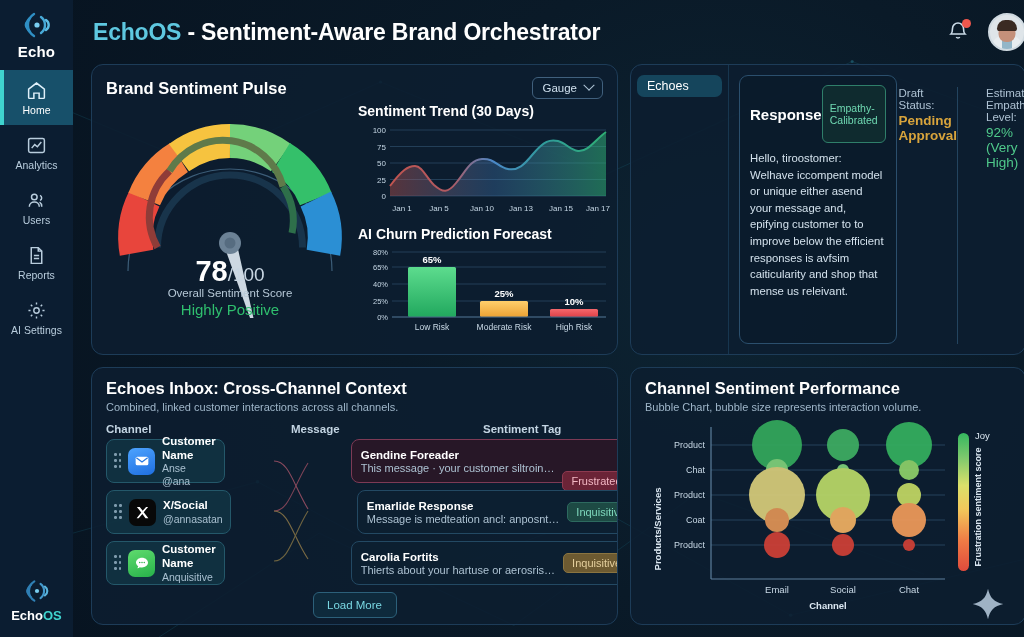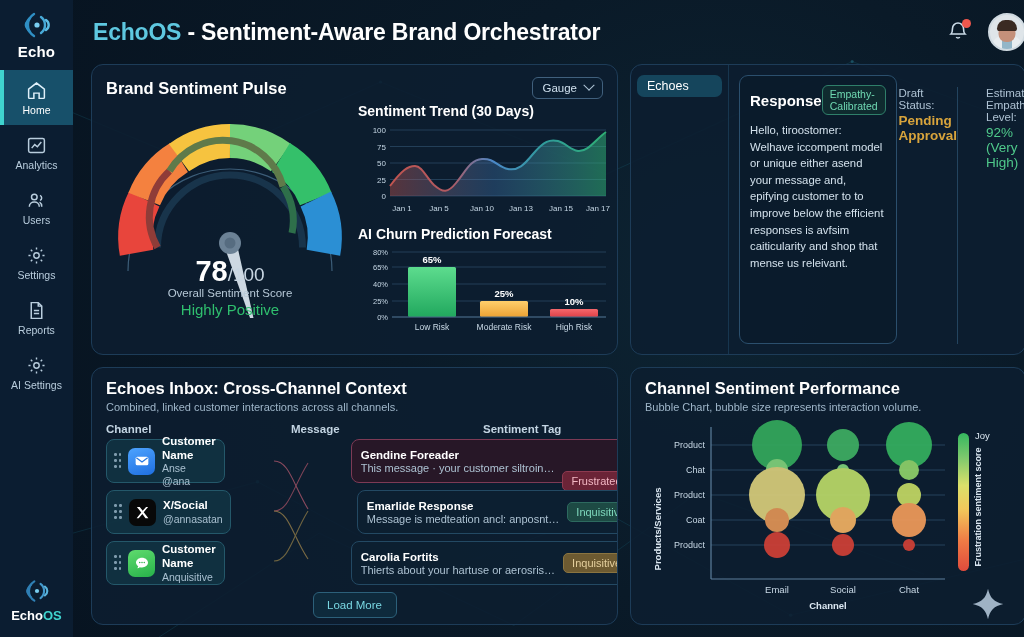--- a/index.html
+++ b/index.html
@@ -83,21 +83,21 @@
   .comp-head { padding: 11px 14px 10px; border-bottom: 1px solid #17364f; }
   .comp-body { flex: 1; display: flex; }
   .comp-tabs { width: 98px; border-right: 1px solid #17364f; padding-top: 10px; flex: none; }
   .tab { margin: 0 6px; padding: 4px 10px; border-radius: 7px; font-size: 12.5px; color: #cfe2f0; cursor: pointer; }
   .tab.active { background: #15455c; color: #ffffff; }
   .comp-main { flex: 1; padding: 10px 12px 10px 10px; display: flex; flex-direction: row; }
   .resp-box { border: 1px solid #2b4f6d; border-radius: 9px; padding: 9px 10px 10px;
               background: rgba(10,27,43,.75); }
   .resp-top { display: flex; align-items: center; }
   .resp-title { font-size: 15px; font-weight: bold; color: #ffffff; }
-  .pill-emp { margin-left: auto; border: 1px solid #2f7f6a; border-radius: 6px; padding: 2px 7px;
+  .pill-emp { margin-left: auto; border: 1px solid #2f7f6a; border-radius: 6px; padding: 16px 7px;
               font-size: 10.5px; color: #6fd9b2; background: rgba(20,60,52,.5); }
   .resp-text { font-size: 11.3px; line-height: 1.47; color: #d3e1ec; margin-top: 7px; }
   .meta-row { display: flex; margin-top: 12px; padding: 0 2px; }
   .meta-col { flex: 1; }
   .meta-col + .meta-col { border-left: 1px solid #23445f; padding-left: 28px; }
   .meta-k { font-size: 11.5px; color: #aec2d3; }
   .meta-v { font-size: 13.5px; font-weight: bold; margin-top: 2px; }
   .v-amber { color: #d8a43c; } .v-green { color: #4fc98b; font-weight: normal; }
   .btn-approve { margin-top: 12px; height: 29px; border-radius: 6px; background: #45d8d8;
                  color: #0a2430; font-size: 12.5px; display: flex; align-items: center;
@@ -182,27 +182,20 @@
 
       <div class="navitem">
         <svg width="21" height="21" viewBox="0 0 24 24" fill="none" stroke="#b9cddd" stroke-width="1.7">
           <circle cx="9.5" cy="8" r="3.2"></circle>
             <path d="M3.8 19c0-3.3 2.6-5.3 5.7-5.3s5.7 2 5.7 5.3"></path>
           <path d="M16 6.2a3 3 0 0 1 0 5.6M18 19c0-2.6-1-4.3-2.5-5.2"></path>
         </svg>
         <div class="lbl">Users</div>
       </div>
 
-      <div class="navitem">
-        <svg width="21" height="21" viewBox="0 0 24 24" fill="none" stroke="#b9cddd" stroke-width="1.6">
-          <circle cx="12" cy="12" r="3.1"></circle>
-          <path d="M12 2.8v2.4M12 18.8v2.4M21.2 12h-2.4M5.2 12H2.8M18.5 5.5l-1.7 1.7M7.2 16.8l-1.7 1.7M18.5 18.5l-1.7-1.7M7.2 7.2 5.5 5.5"></path>
-        </svg>
-        <div class="lbl">Settings</div>
-      </div>
 
       <div class="navitem">
         <svg width="21" height="21" viewBox="0 0 24 24" fill="none" stroke="#b9cddd" stroke-width="1.7">
           <path d="M6 3h8l4 4v14H6z"></path>
             <path d="M14 3v4h4M9 12h6M9 15.5h6"></path>
         </svg>
         <div class="lbl">Reports</div>
       </div>
 
       <div class="navitem">

